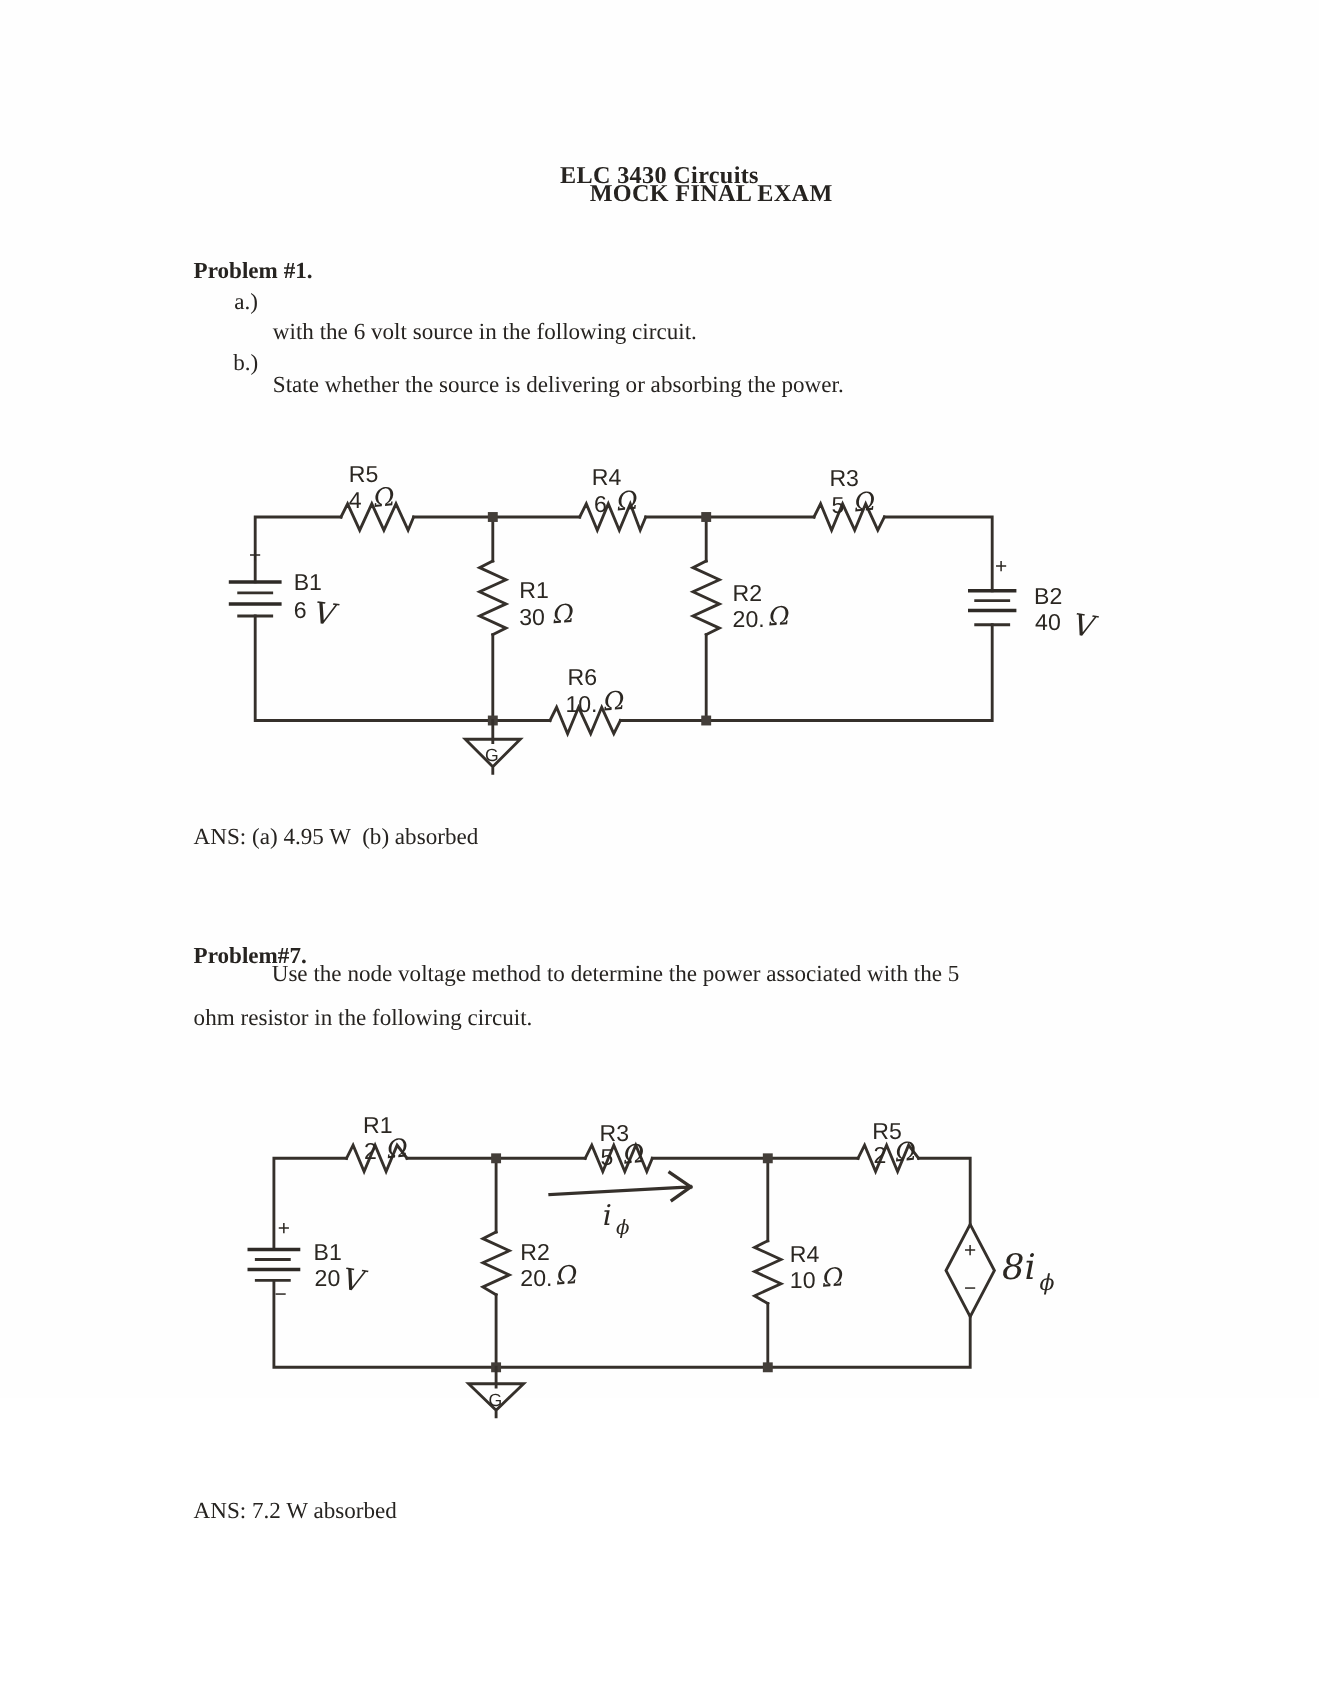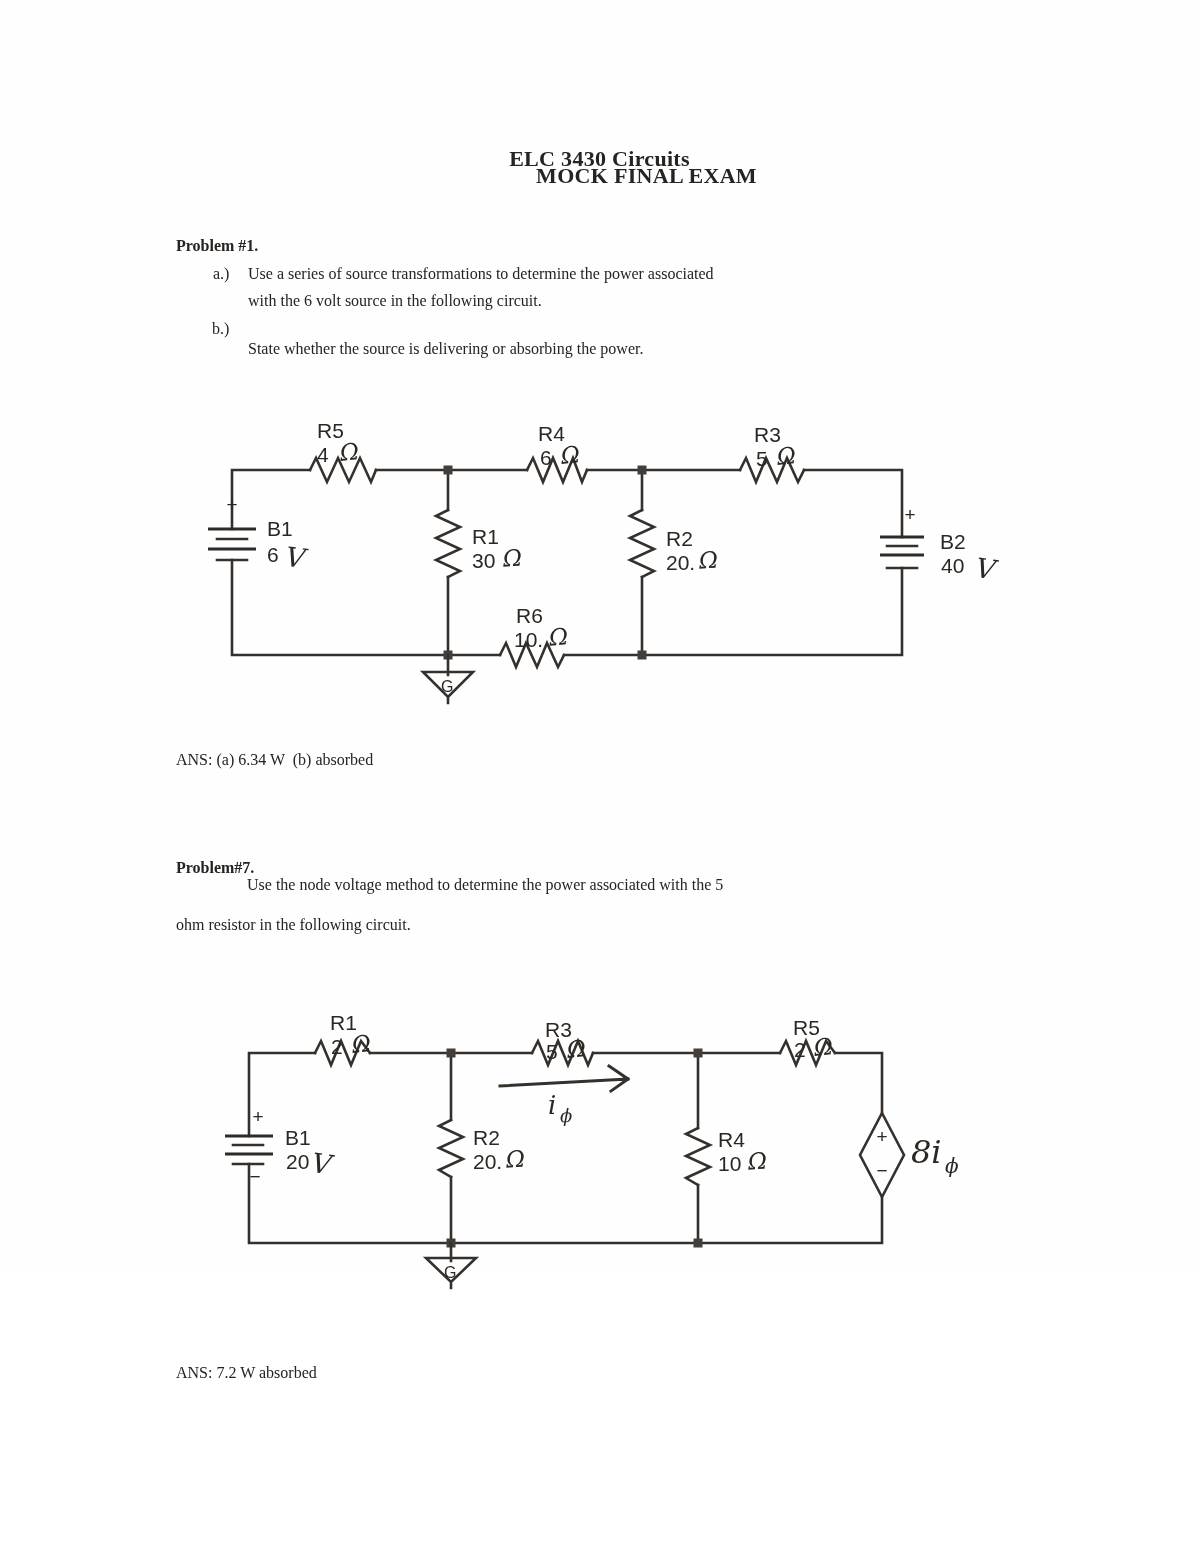--- a/index.html
+++ b/index.html
@@ -4,21 +4,21 @@
 <style>
   html,body{margin:0;padding:0;}
   body{
     width:1199px;height:1551px;
     background:#ffffff;
     font-family:"Liberation Serif", serif;
     color:#262320;
     overflow:hidden;
   }
   .page{position:relative;width:1199px;height:1271px;background:#fefefe;}
-  .tline{position:absolute;font-size:16px;line-height:26px;white-space:pre;}
+  .tline{position:absolute;font-size:21px;line-height:26px;white-space:pre;}
   .bold{font-weight:bold;}
   .title{left:0;width:100%;text-align:center;font-size:22px;font-weight:bold;letter-spacing:.3px;}
   svg{position:absolute;overflow:visible;}
   .wire{stroke:#35302b;stroke-width:2.6;fill:none;stroke-linecap:square;}
   .wire-thick{stroke:#2e2a26;stroke-width:3.2;fill:none;stroke-linecap:butt;}
   .node{fill:#433e39;stroke:none;}
   .lbl{font-family:"Liberation Sans", sans-serif;font-size:21px;fill:#2b2722;}
   .sm{font-family:"Liberation Sans", sans-serif;font-size:16px;fill:#2b2722;}
   .pol{font-family:"Liberation Sans", sans-serif;font-size:19px;fill:#2b2722;text-anchor:middle;}
   .hand{font-family:"DejaVu Serif", serif;font-style:italic;fill:#2b2722;}
@@ -26,21 +26,20 @@
 </head>
 <body>
 
 <div class="page">
 
   <div class="tline title" style="top:146px;">ELC 3430 Circuits</div>
   <div class="tline title" style="top:163px;padding-left:47px;">MOCK FINAL EXAM</div>
 
   <div class="tline bold" style="left:176px;top:233px;">Problem #1.</div>
   <div class="tline" style="left:213px;top:261px;">a.)</div>
-  <div class="tline" style="left:248px;top:261px;">Use a series of source transformations to determine the power associated</div>
   <div class="tline" style="left:248px;top:288px;">with the 6 volt source in the following circuit.</div>
   <div class="tline" style="left:212px;top:316px;">b.)</div>
   <div class="tline" style="left:248px;top:336px;">State whether the source is delivering or absorbing the power.</div>
 
   <svg style="left:200px;top:405px;" width="810" height="305" viewBox="0 0 810 305">
 
     <path class="wire" d="M32,65 H110 M176,65 H327 M387,65 H540 M604,65 H702 M32,65 V124 M32,155 V250 M702,65 V132 M702,163 V250 M32,250 H300 M364,250 H702 M248,65 V105 M248,172 V250 M442,65 V105 M442,172 V250"></path>
 
     <path class="wire" d="M110,65 L116,53 L127,77 L138,53 L149,77 L160,53 L171,77 L176,65"></path>
     <path class="wire" d="M327,65 L333,53 L343,77 L353,53 L363,77 L373,53 L382,77 L387,65"></path>
@@ -97,21 +96,21 @@
     <text class="lbl" x="316" y="218">R6</text>
     <text class="lbl" x="314" y="242">10.</text>
     <text class="hand" x="349" y="240" font-size="23" transform="rotate(-5 359 233)">Ω</text>
 
     <text class="pol" x="710" y="116">+</text>
     <text class="lbl" x="740" y="144">B2</text>
     <text class="lbl" x="741" y="168">40</text>
     <text class="hand" x="776" y="173" font-size="27" transform="rotate(8 785 163)">V</text>
   </svg>
 
-  <div class="tline" style="left:176px;top:747px;">ANS: (a) 6.34 W  (b) absorbed</div>
+  <div class="tline" style="left:176px;top:747px;">ANS: (a) 4.95 W  (b) absorbed</div>
 
   <div class="tline bold" style="left:176px;top:855px;">Problem#7.</div>
   <div class="tline" style="left:247px;top:872px;">Use the node voltage method to determine the power associated with the 5</div>
   <div class="tline" style="left:176px;top:912px;">ohm resistor in the following circuit.</div>
 
   <svg style="left:215px;top:995px;" width="810" height="305" viewBox="0 0 810 305">
 
     <path class="wire" d="M34,58 H100 M155,58 H317 M378,58 H565 M620,58 H667 M34,58 V141 M34,169 V248 M667,58 V118 M667,202 V248 M34,248 H667 M236,58 V125 M236,182 V248 M483,58 V133 M483,190 V248"></path>
 
     <path class="wire" d="M100,58 L106,46 L116,70 L126,46 L136,70 L146,46 L155,58"></path>

